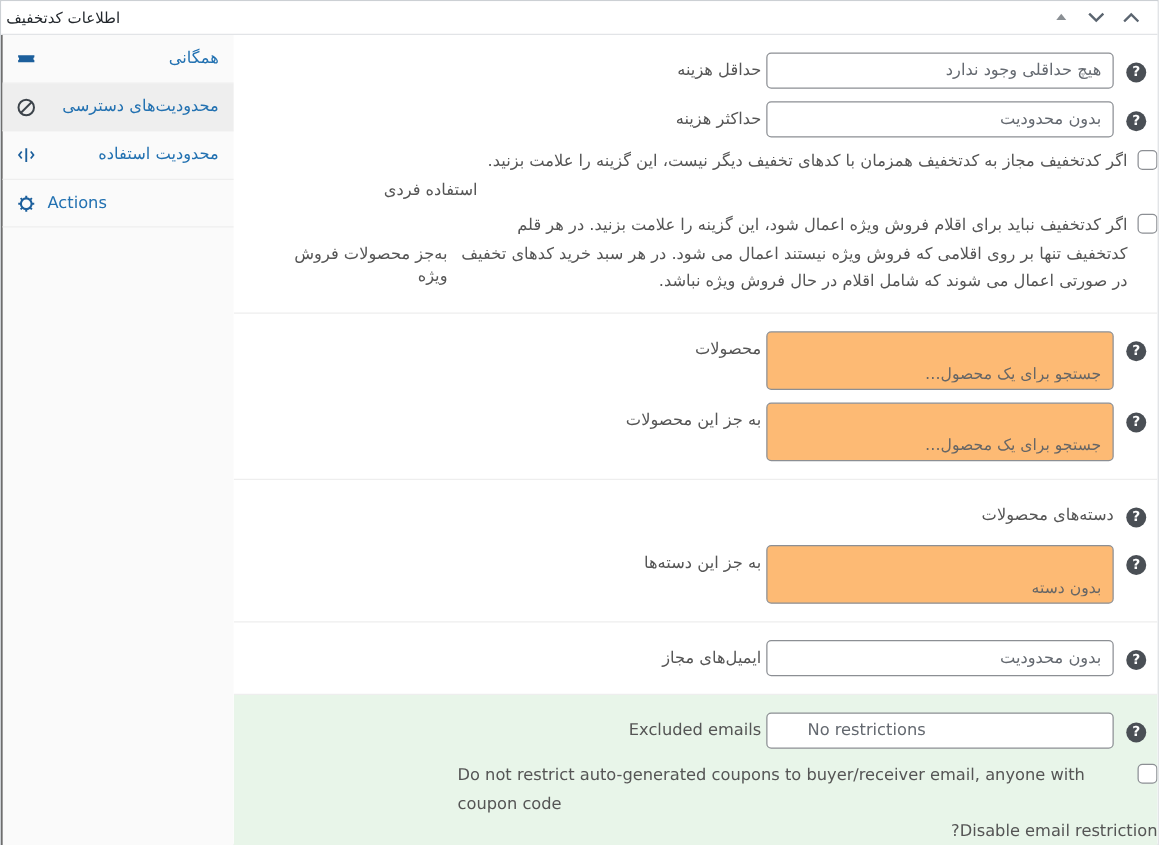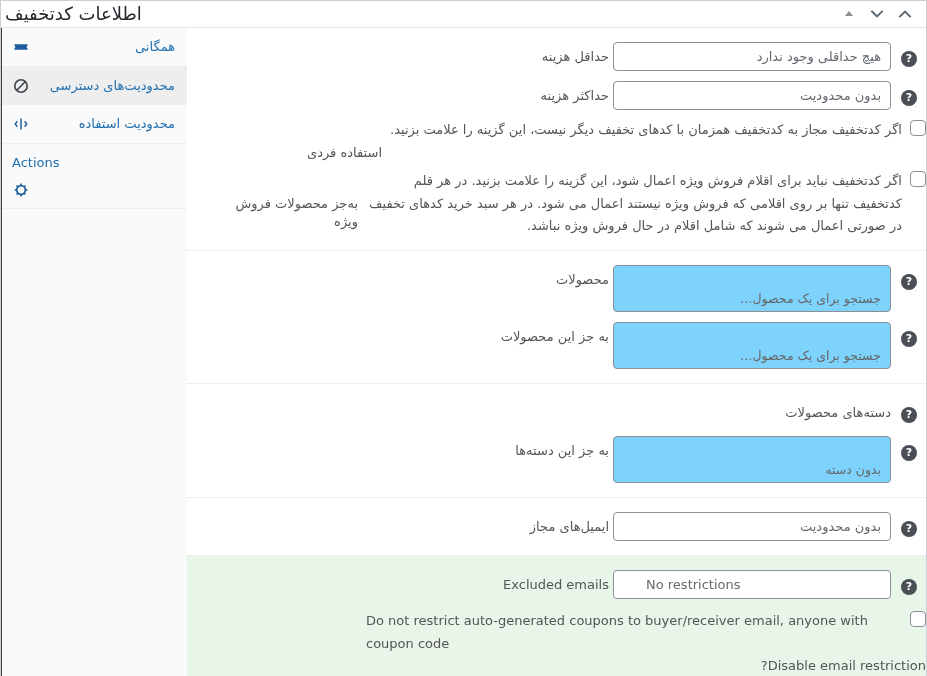--- a/index.html
+++ b/index.html
@@ -31,21 +31,21 @@
     height: 27px;
     background: #ffffff;
     border-bottom: 1px solid #e2e4e7;
     display: flex;
     align-items: center;
     justify-content: space-between;
     padding: 0 8px 0 4px;
     box-sizing: border-box;
   }
   .metabox-title {
-    font-size: 18px;
+    font-size: 12px;
     color: #23282d;
     font-weight: normal;
     line-height: 1;
   }
   .handle-actions {
     display: flex;
     align-items: center;
     gap: 2px;
     direction: ltr;
   }
@@ -114,21 +114,21 @@
   }
   .coupon-tab .tab-label {
     flex: 1 1 auto;
     text-align: right;
   }
   .coupon-tab.ltr-label .tab-label {
     direction: ltr;
     text-align: left;
   }
   .coupon-tab.ltr-label .tab-link {
-    flex-direction: column;
+    flex-direction: row;
     justify-content: flex-end;
     align-items: flex-end;
   }
 
   
   .panel {
     flex: 1 1 auto;
     background: #fff;
     overflow: hidden;
     position: relative;
@@ -194,21 +194,21 @@
     direction: ltr;
     text-align: left;
     padding-left: 32px;
   }
 
   .select2-box {
     width: 278px;
     height: 47px;
     border: 1px solid #8c8f94;
     border-radius: 4px;
-    background: #7dd3fc;
+    background: #fdba74;
     box-sizing: border-box;
     position: relative;
     cursor: text;
   }
   .select2-box .s2-placeholder {
     position: absolute;
     bottom: 5px;
     right: 9px;
     left: 9px;
     font-size: 12.5px;

